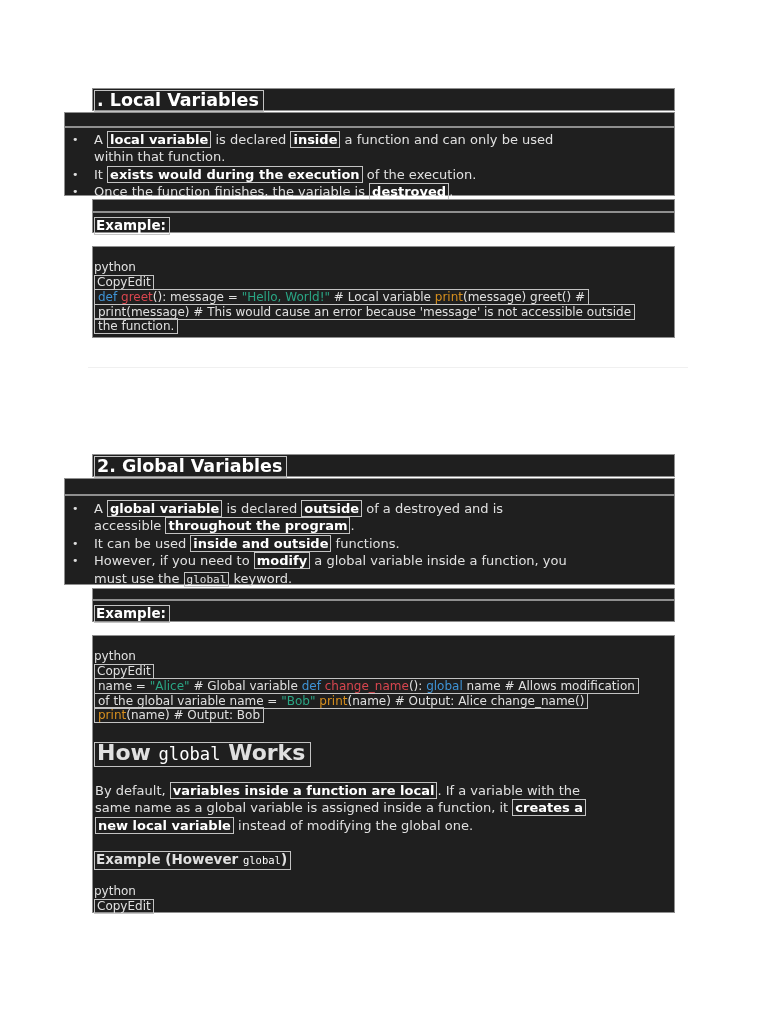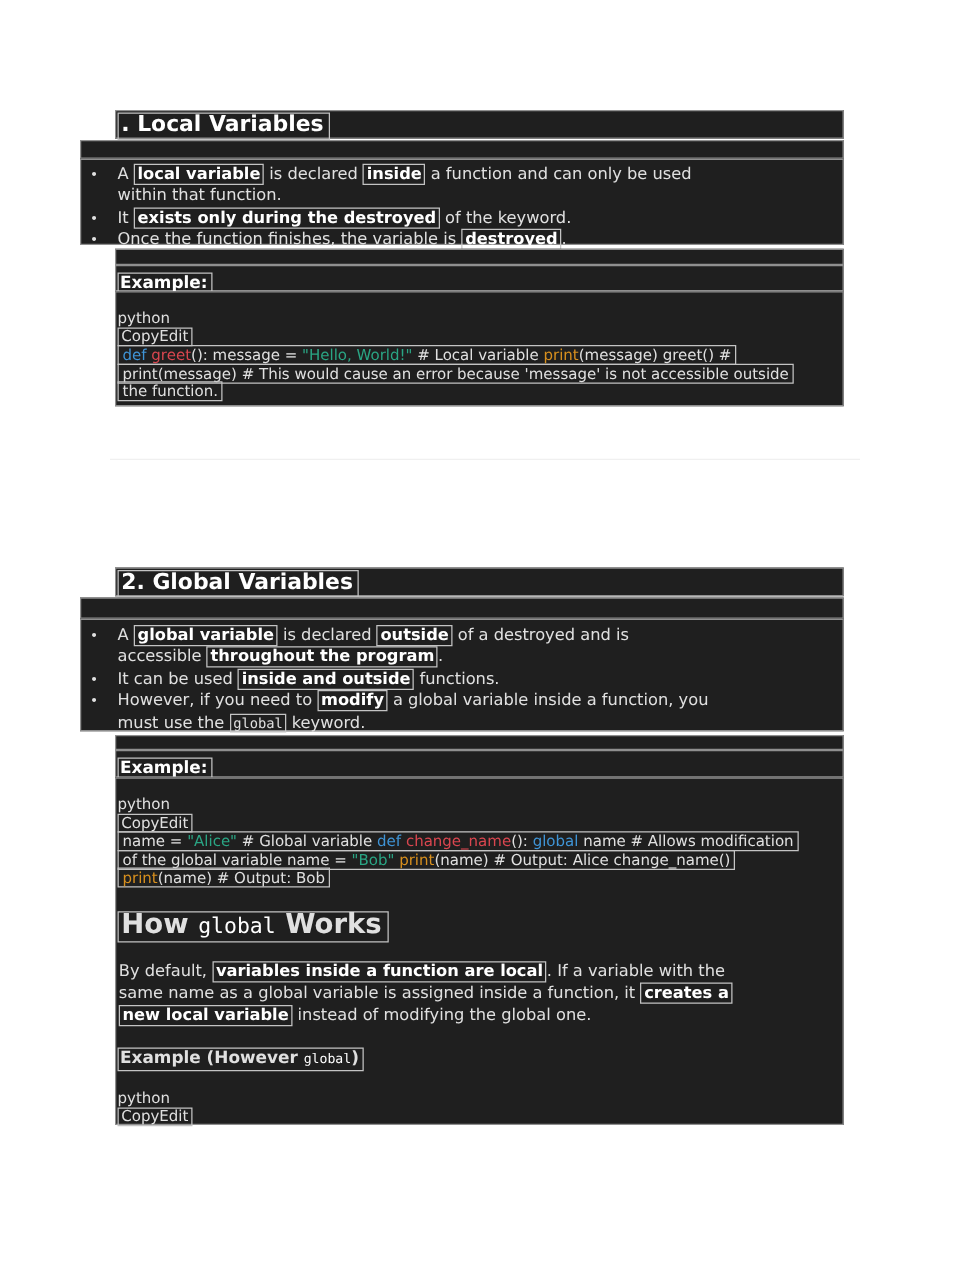--- a/index.html
+++ b/index.html
@@ -60,21 +60,21 @@
     padding:0 2px;
   }
   .seg-m{
     font-family:"DejaVu Sans Mono","Liberation Mono",monospace;
     font-size:0.78em;font-weight:normal;color:var(--bold);
   }
   .seg-k{color:var(--syn-keyword);}
   .seg-f{color:var(--syn-function);}
   .seg-s{color:var(--syn-string);}
   .seg-o{color:var(--syn-builtin);}
-  .codearea{padding:13px 14px 2px 1px;font-size:12px;line-height:15px;}
+  .codearea{padding:13px 14px 2px 1px;font-size:12px;line-height:15px;margin-top:13px;}
   .lang-label{color:var(--text);}
   .copy-btn{
     display:inline-block;
     border:1px solid var(--boxborder);
     padding:0 2px;line-height:13px;
     color:var(--text);
   }
   .code-box{
     display:inline;
     border:1px solid var(--boxborder);
@@ -109,21 +109,21 @@
 
   <div class="row h2row" style="left:92px;top:88px;width:583px;height:23px;">
     <span class="h2box">. Local Variables</span>
   </div>
 
   <div class="row" style="left:64px;top:111.5px;width:611px;height:15px;"></div>
 
   <div class="row" style="left:64px;top:126.5px;width:611px;height:69px;">
     <ul class="bullets">
       <li><span class="dot">•</span><span><span class="seg-p">A </span><span class="seg-b">local variable</span><span class="seg-p"> is declared </span><span class="seg-b">inside</span><span class="seg-p"> a function and can only be used</span><br><span class="seg-p">within that function.</span></span></li>
-      <li><span class="dot">•</span><span><span class="seg-p">It </span><span class="seg-b">exists only during the destroyed</span><span class="seg-p"> of the keyword.</span></span></li>
+      <li><span class="dot">•</span><span><span class="seg-p">It </span><span class="seg-b">exists would during the execution</span><span class="seg-p"> of the execution.</span></span></li>
       <li><span class="dot">•</span><span><span class="seg-p">Once the function finishes, the variable is </span><span class="seg-b">destroyed</span><span class="seg-p">.</span></span></li>
     </ul>
   </div>
 
   <div class="row" style="left:92px;top:198.5px;width:583px;height:13px;"></div>
 
   <div class="row h4row" style="left:92px;top:211.5px;width:583px;height:21.5px;">
     <span class="h4box">Example:</span>
   </div>
 

